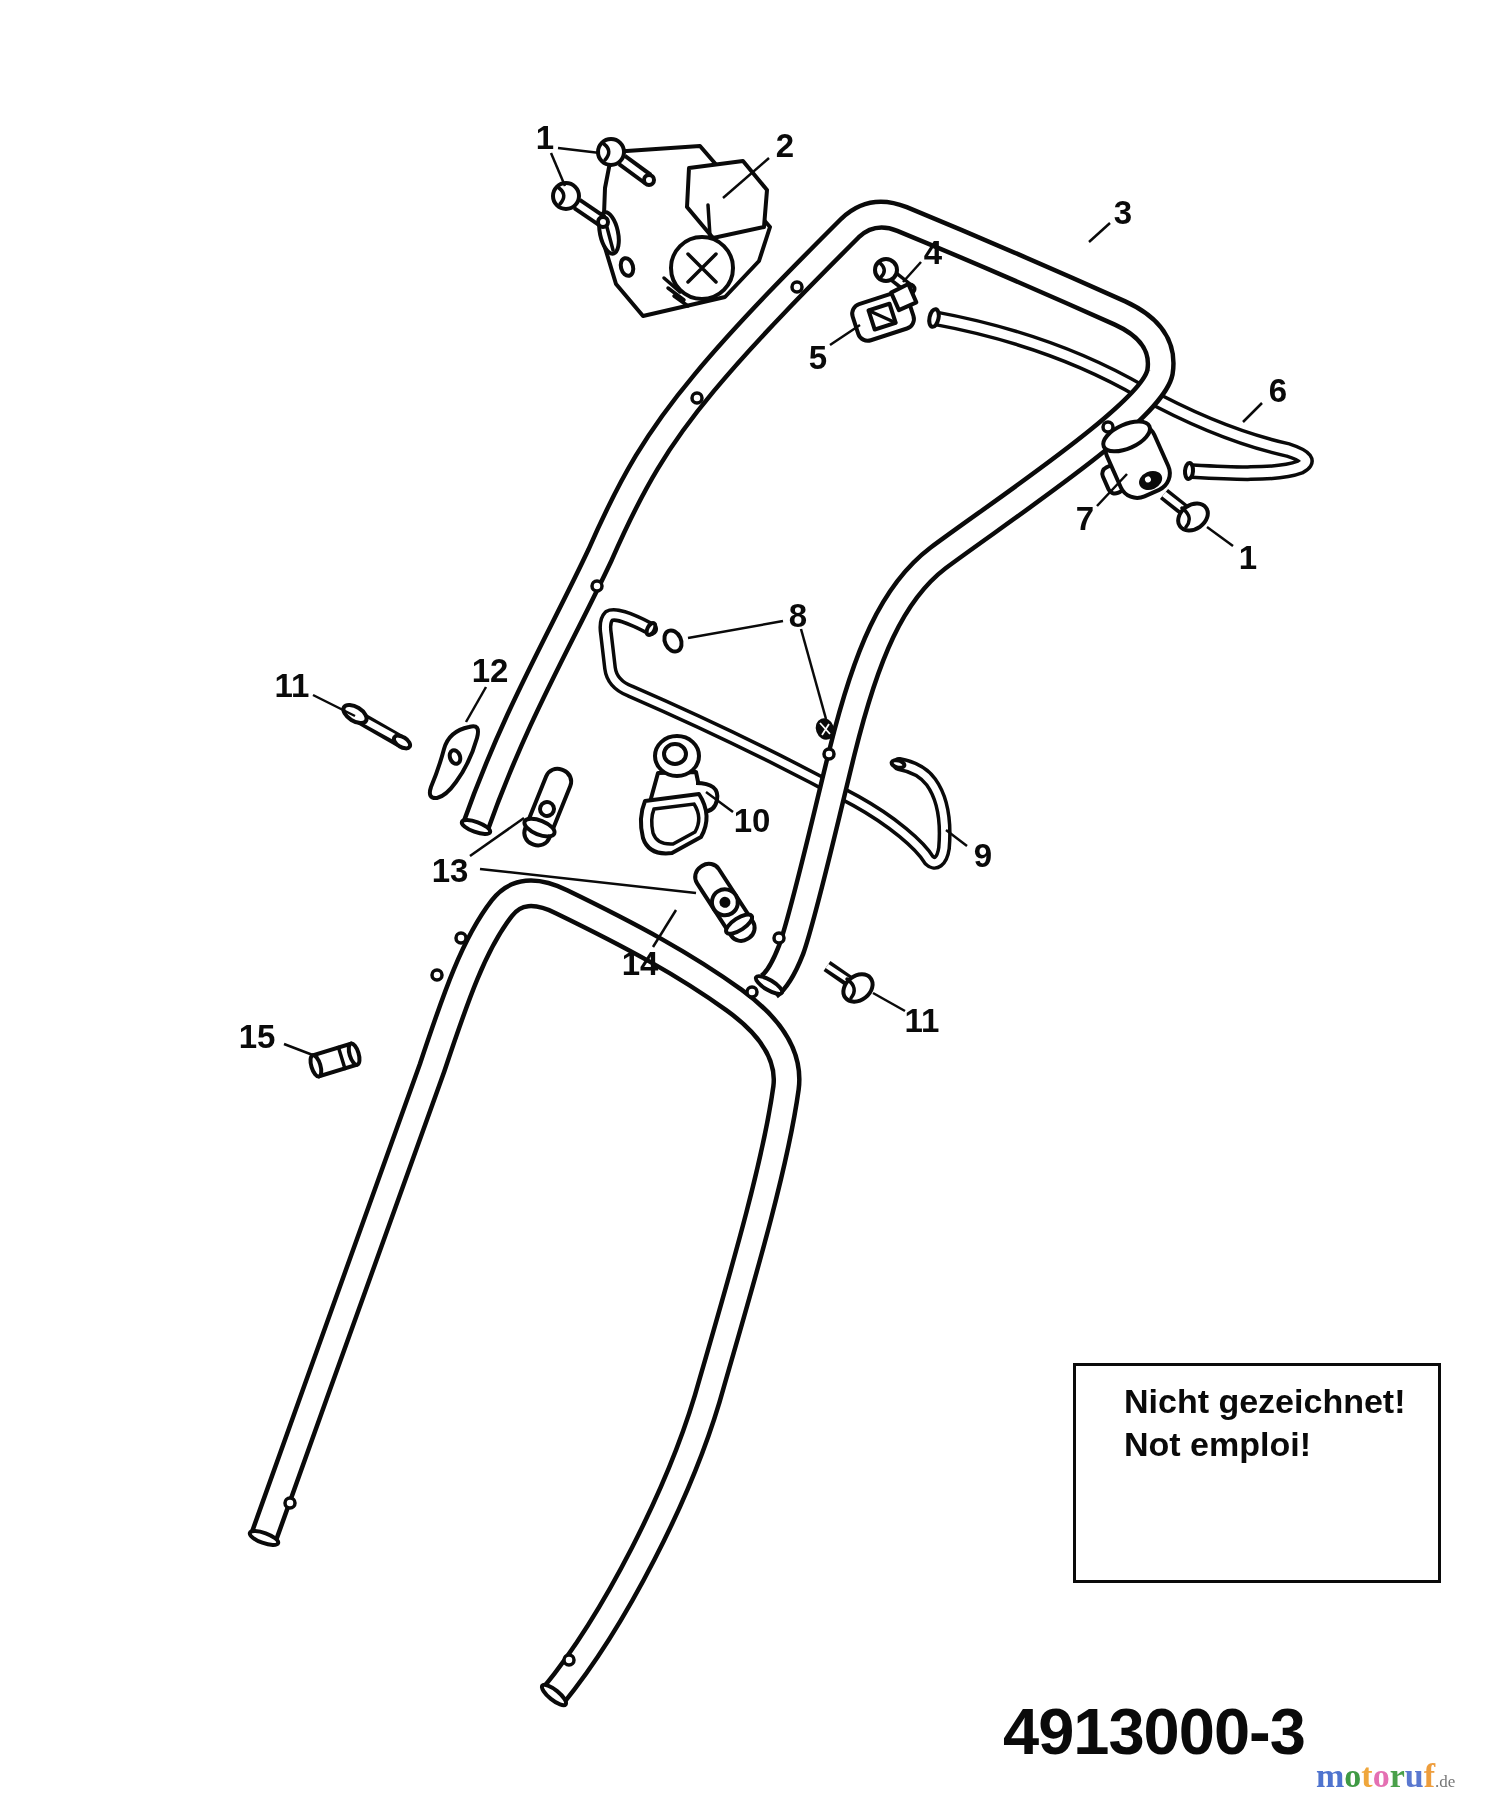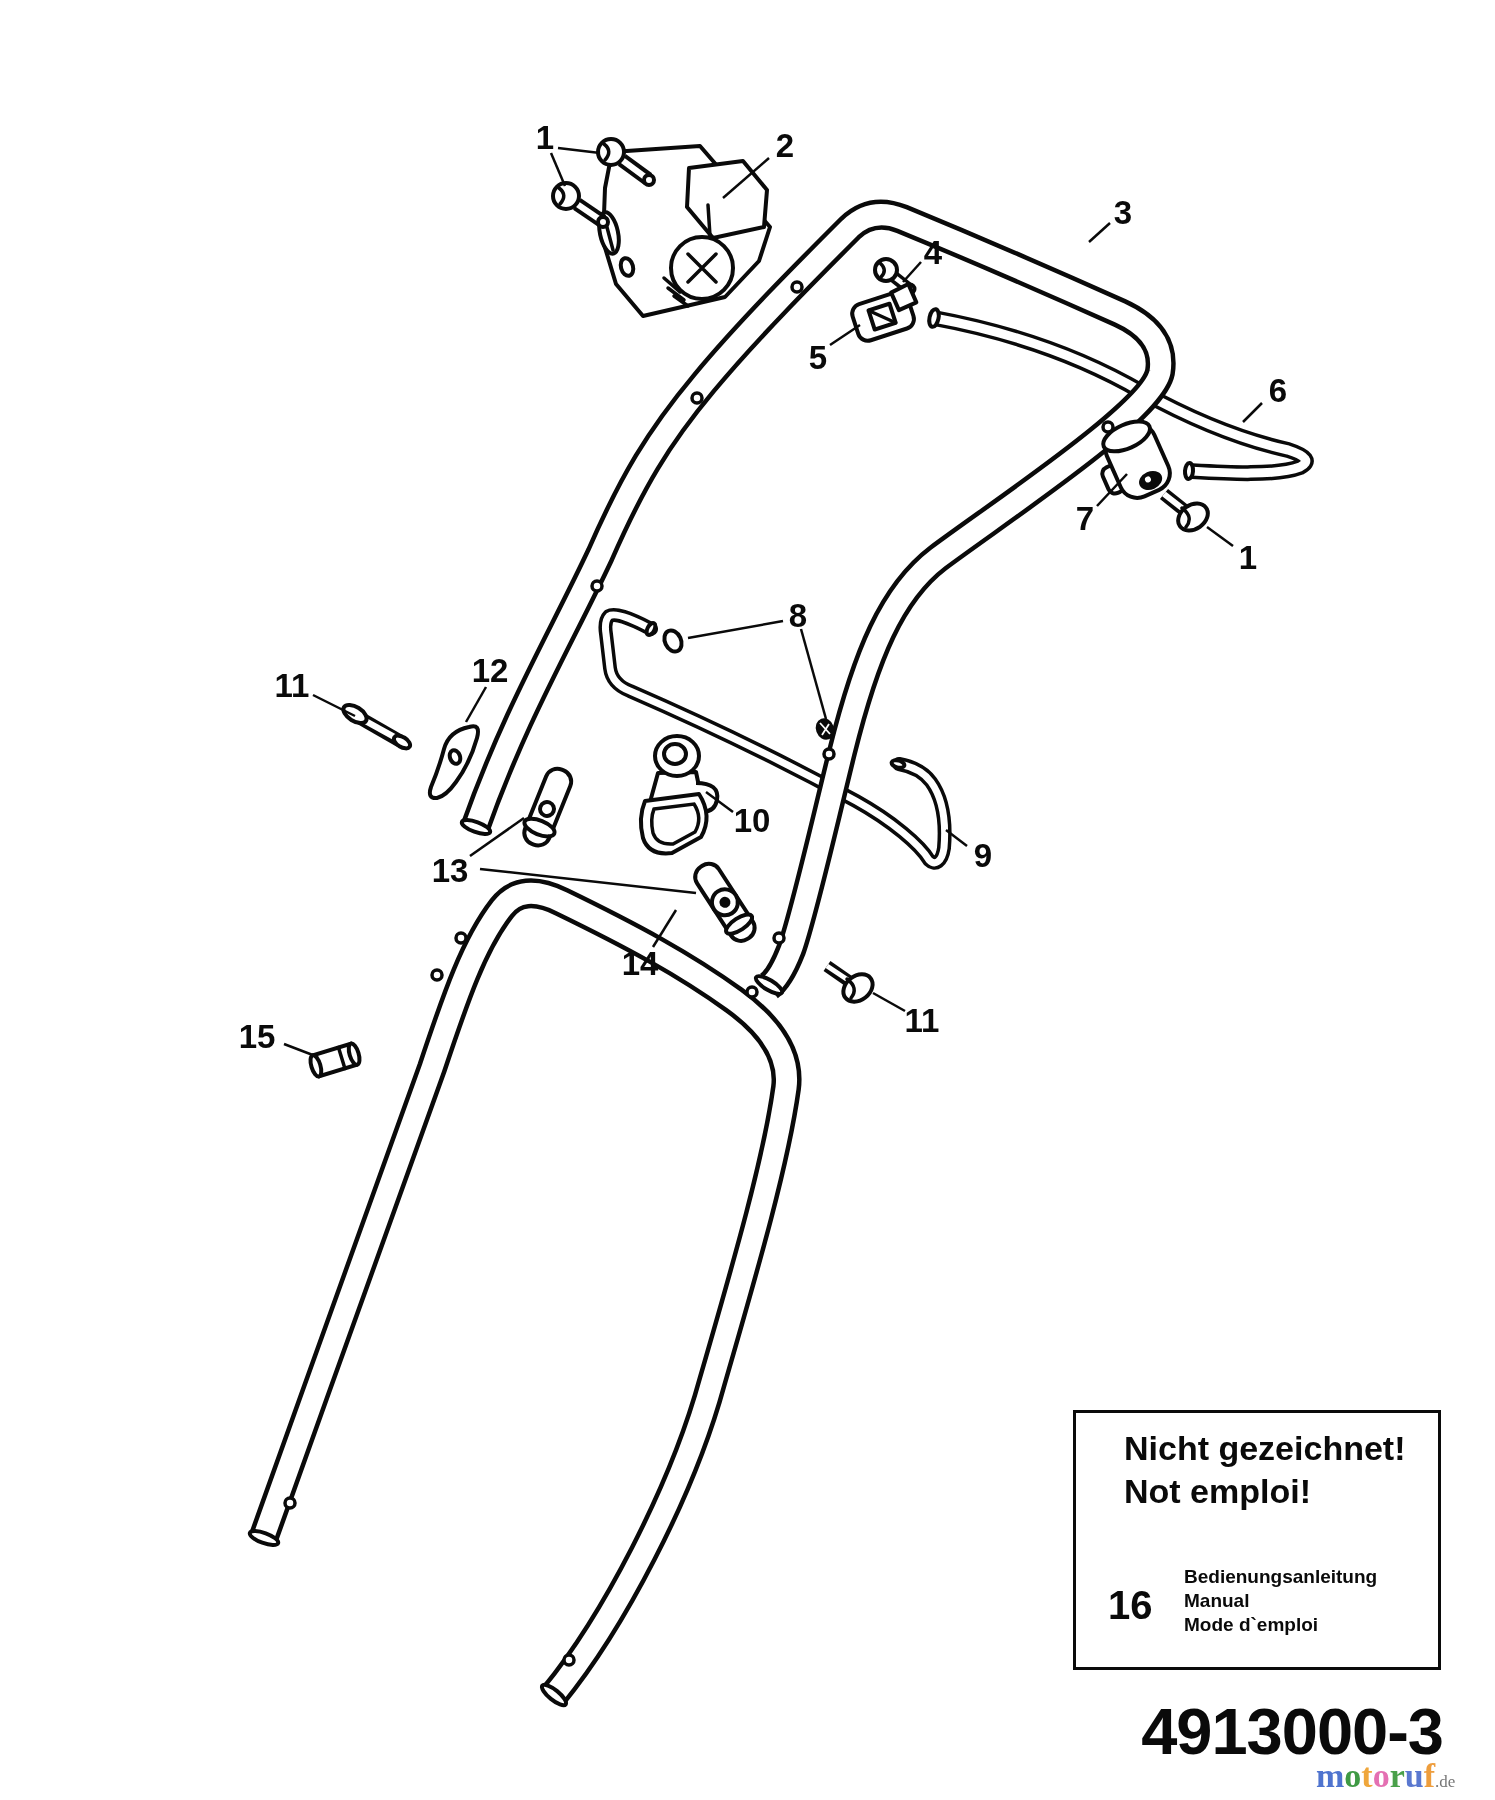--- a/index.html
+++ b/index.html
@@ -15,36 +15,36 @@
   .wire-outer{stroke:#0a0a0a;stroke-width:14;fill:none;stroke-linecap:round;stroke-linejoin:round;}
   .wire-inner{stroke:#ffffff;stroke-width:7;fill:none;stroke-linecap:round;stroke-linejoin:round;}
   .cable-outer{stroke:#0a0a0a;stroke-width:16;fill:none;stroke-linecap:butt;stroke-linejoin:round;}
   .cable-inner{stroke:#ffffff;stroke-width:9;fill:none;stroke-linecap:butt;stroke-linejoin:round;}
   .part{stroke:#0a0a0a;stroke-width:4;fill:#ffffff;stroke-linejoin:round;}
   .part-line{stroke:#0a0a0a;stroke-width:3.5;fill:none;stroke-linecap:round;}
   .cap{stroke:#0a0a0a;stroke-width:4;fill:#ffffff;}
   .hole{stroke:#0a0a0a;stroke-width:3.5;fill:#ffffff;}
 
   #notice-box{
-    position:absolute;left:1073px;top:1363px;width:368px;height:260px;
-    border:3px solid #0a0a0a;background:#fff;box-sizing:border-box;margin-top:47px;
+    position:absolute;left:1073px;top:1363px;width:368px;height:220px;
+    border:3px solid #0a0a0a;background:#fff;box-sizing:border-box;
   }
   .notice-title{
     margin:14px 0 0 48px;font-weight:bold;font-size:34px;line-height:43px;color:#0a0a0a;
     white-space:nowrap;
   }
   #notice-item-row{position:absolute;left:0;top:152px;width:100%;}
   #notice-item-number{
     position:absolute;left:32px;top:18px;font-weight:bold;font-size:40px;color:#0a0a0a;
   }
   .notice-item-line{
     margin-left:108px;font-weight:bold;font-size:19px;line-height:24px;color:#0a0a0a;white-space:nowrap;
   }
   #part-number{
-    position:absolute;left:1003px;top:1694px;width:440px;text-align:right;
+    position:absolute;left:1003px;top:1694px;width:440px;
     font-weight:bold;font-size:65px;letter-spacing:-1px;color:#0a0a0a;
   }
   #motoruf-logo{
     position:absolute;left:1316px;top:1752px;
     font-family:"Liberation Serif", serif;font-weight:bold;font-size:34px;line-height:48px;
     white-space:nowrap;cursor:pointer;
   }
   #motoruf-logo .suffix{font-size:17px;font-weight:normal;}
 </style>
 </head>
@@ -238,26 +238,20 @@
         <line x1="905" y1="1011" x2="873" y2="993" class="leader"></line>
         <text x="922" y="1032" text-anchor="middle" class="callout-text">11</text>
         <line x1="284" y1="1044" x2="318" y2="1057" class="leader"></line>
         <text x="257" y="1048" text-anchor="middle" class="callout-text">15</text>
       </g>
   </svg>
 
   <div id="notice-box">
     <div class="notice-title">Nicht gezeichnet!</div>
     <div class="notice-title" style="margin-top:0">Not emploi!</div>
-    <div id="notice-item-row">
-      <div id="notice-item-number">16</div>
-      <div class="notice-item-line">Bedienungsanleitung</div>
-      <div class="notice-item-line">Manual</div>
-      <div class="notice-item-line">Mode d`emploi</div>
-    </div>
   </div>
 
   <div id="part-number">4913000-3</div>
 
   <div id="motoruf-logo">
     <span id="logo-word"><span style="color: rgb(79, 116, 207);">m</span><span style="color: rgb(63, 154, 68);">o</span><span style="color: rgb(239, 166, 59);">t</span><span style="color: rgb(228, 112, 178);">o</span><span style="color: rgb(74, 160, 74);">r</span><span style="color: rgb(90, 120, 208);">u</span><span style="color: rgb(238, 157, 60);">f</span></span><span class="suffix" style="color: rgb(119, 119, 119);">.de</span>
   </div>
 
 </div>
 

